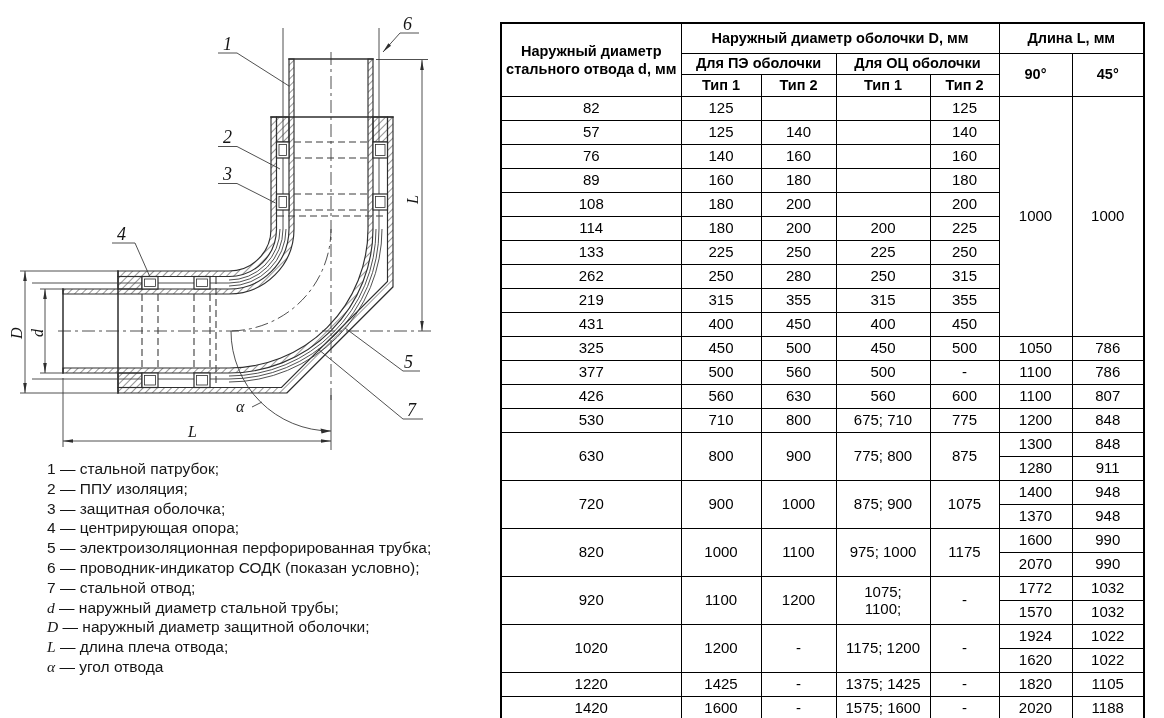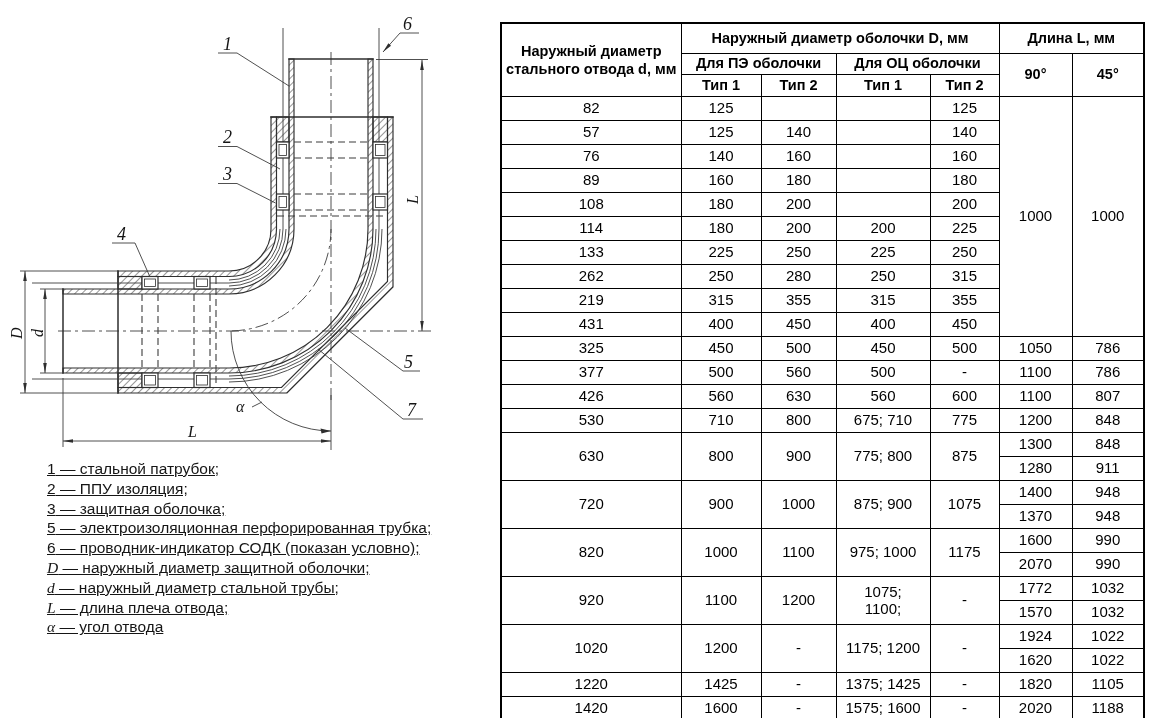--- a/index.html
+++ b/index.html
@@ -1,20 +1,20 @@
 <!DOCTYPE html>
 <html><head>
 <meta charset="utf-8">
 <style>
   html,body{margin:0;padding:0;background:#fff;}
   .stage{position:relative;width:1164px;height:718px;background:#ffffff;overflow:hidden;
          font-family:"Liberation Sans",sans-serif;color:#111;}
   
   .drawing{position:absolute;left:0;top:0;}
-  .legend{position:absolute;left:47px;top:459px;font-size:15.5px;line-height:19.8px;color:#151515;text-decoration:underline;}
+  .legend{position:absolute;left:47px;top:459px;font-size:15.5px;line-height:19.8px;color:#151515;}
   .legend .it{font-style:italic;font-family:"Liberation Serif",serif;}
   
   .m{stroke:#2e2e2e;stroke-width:1.5;fill:none;stroke-linecap:square;}
   .band{fill:url(#h);stroke:#2e2e2e;stroke-width:1.15;}
   .cap{fill:url(#h);stroke:#2e2e2e;stroke-width:1.15;}
   .sup{fill:#ffffff;stroke:#2e2e2e;stroke-width:1.2;}
   .sin{fill:none;stroke:#2e2e2e;stroke-width:0.8;}
   .t{stroke:#3c3c3c;stroke-width:0.9;fill:none;}
   .cl{stroke:#3c3c3c;stroke-width:0.9;fill:none;stroke-dasharray:13,4,3,4;}
   .hd{stroke:#3c3c3c;stroke-width:1.1;fill:none;stroke-dasharray:7,4;}
@@ -164,24 +164,26 @@
       <text class="co" x="404" y="368">5</text>
       <text class="co" x="403" y="30">6</text>
       <text class="co" x="407" y="416">7</text>
     </g>
   </svg>
 
   <div class="legend">
       <div><span>1</span><span> — стальной патрубок;</span></div>
       <div><span>2</span><span> — ППУ изоляция;</span></div>
       <div><span>3</span><span> — защитная оболочка;</span></div>
+      <div><span>4</span><span> — центрирующая опора;</span></div>
       <div><span>5</span><span> — электроизоляционная перфорированная трубка;</span></div>
       <div><span>6</span><span> — проводник-индикатор СОДК (показан условно);</span></div>
+      <div><span>7</span><span> — стальной отвод;</span></div>
+      <div><span class="it">d</span><span> — наружный диаметр стальной трубы;</span></div>
       <div><span class="it">D</span><span> — наружный диаметр защитной оболочки;</span></div>
-      <div><span class="it">d</span><span> — наружный диаметр стальной трубы;</span></div>
       <div><span class="it">L</span><span> — длина плеча отвода;</span></div>
       <div><span class="it">α</span><span> — угол отвода</span></div>
     </div>
 
   <div class="tablewrap">
     <table class="dims">
       <colgroup>
         <col style="width:180px">
           <col style="width:80px">
           <col style="width:75px">

